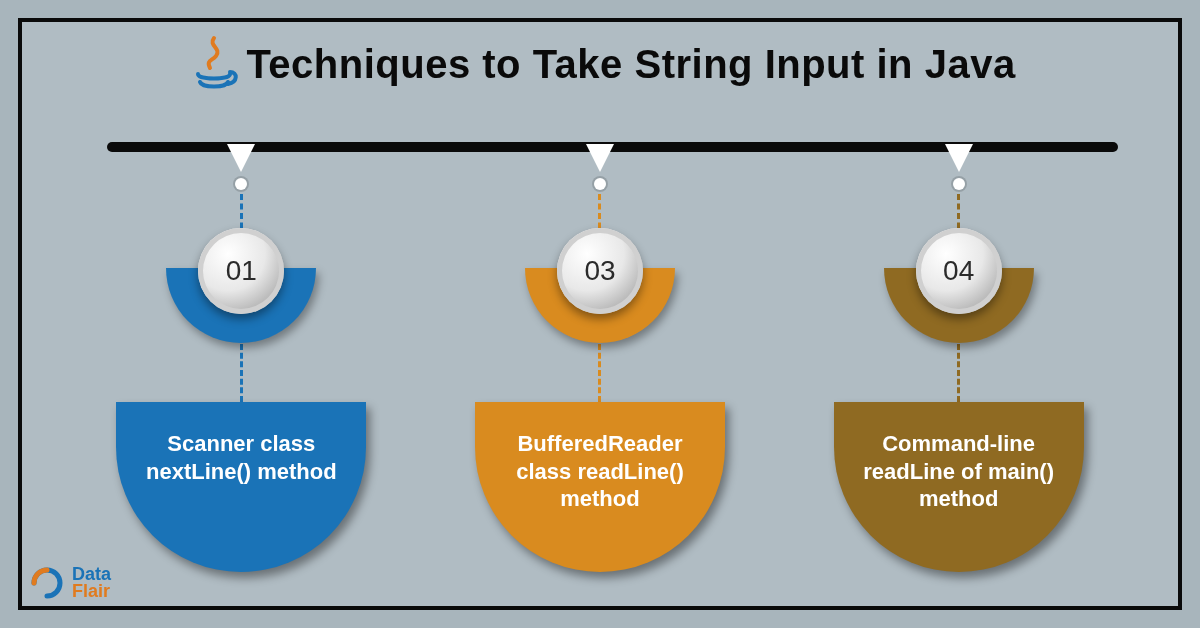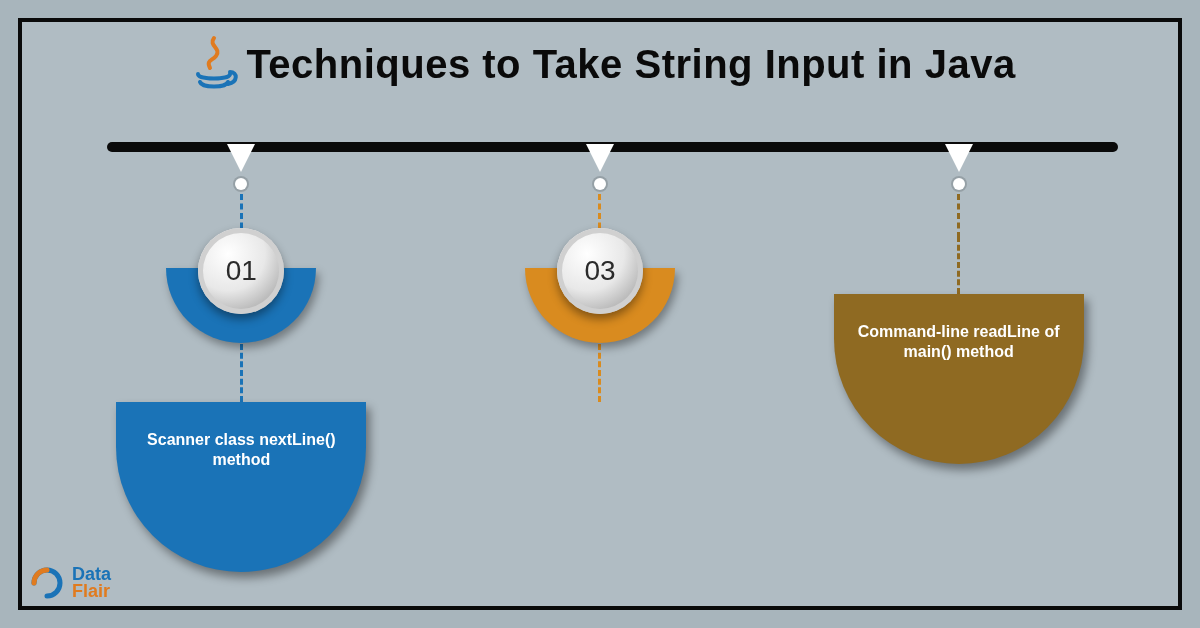--- a/index.html
+++ b/index.html
@@ -122,21 +122,21 @@
     border-bottom-left-radius: 260px;
     border-bottom-right-radius: 260px;
     display: flex;
     align-items: flex-start;
     justify-content: center;
     padding-top: 28px;
     box-shadow: 4px 6px 10px rgba(0,0,0,0.4);
   }
   .label-text {
     color: #fff;
-    font-size: 16px;
+    font-size: 22px;
     font-weight: 700;
     text-align: center;
     line-height: 1.25;
     padding: 0 14px;
   }
   .c1 { --c: #1a73b7; }
   .c2 { --c: #c6242c; }
   .c3 { --c: #d98b1f; }
   .c4 { --c: #8f6a22; }
   .col .vline, .col .vline2 { border-color: var(--c); }
@@ -199,26 +199,35 @@
       <div class="drop"></div>
       <div class="dot"></div>
       <div class="vline"></div>
       <div class="num-wrap">
         <div class="half-bottom"></div>
         <div class="num-disc">
           <span class="num">03</span>
         </div>
       </div>
       <div class="vline2"></div>
+      <div class="label-shape">
+        <div class="label-text">BufferedReader class readLine() method</div>
+      </div>
     </div>
 
     <div class="col c4">
       <div class="drop"></div>
       <div class="dot"></div>
       <div class="vline"></div>
+      <div class="num-wrap">
+        <div class="half-bottom"></div>
+        <div class="num-disc">
+          <span class="num">04</span>
+        </div>
+      </div>
       <div class="vline2"></div>
       <div class="label-shape">
         <div class="label-text">Command-line readLine of main() method</div>
       </div>
     </div>
 
   </div>
 
 </div>
 

